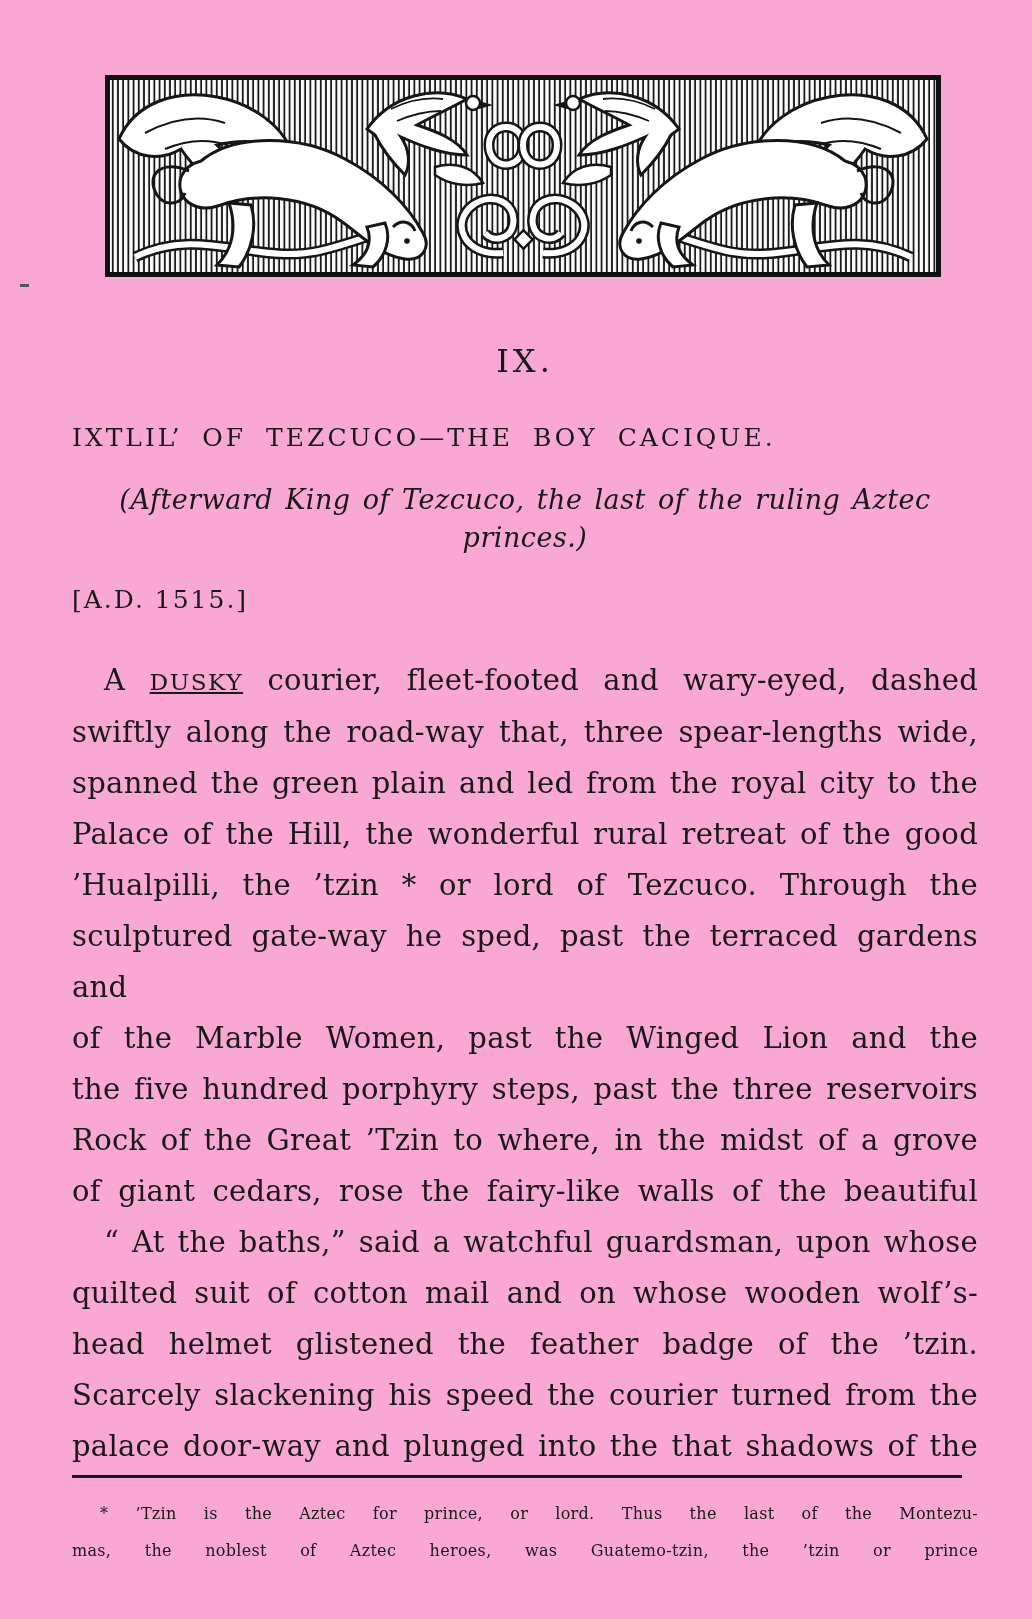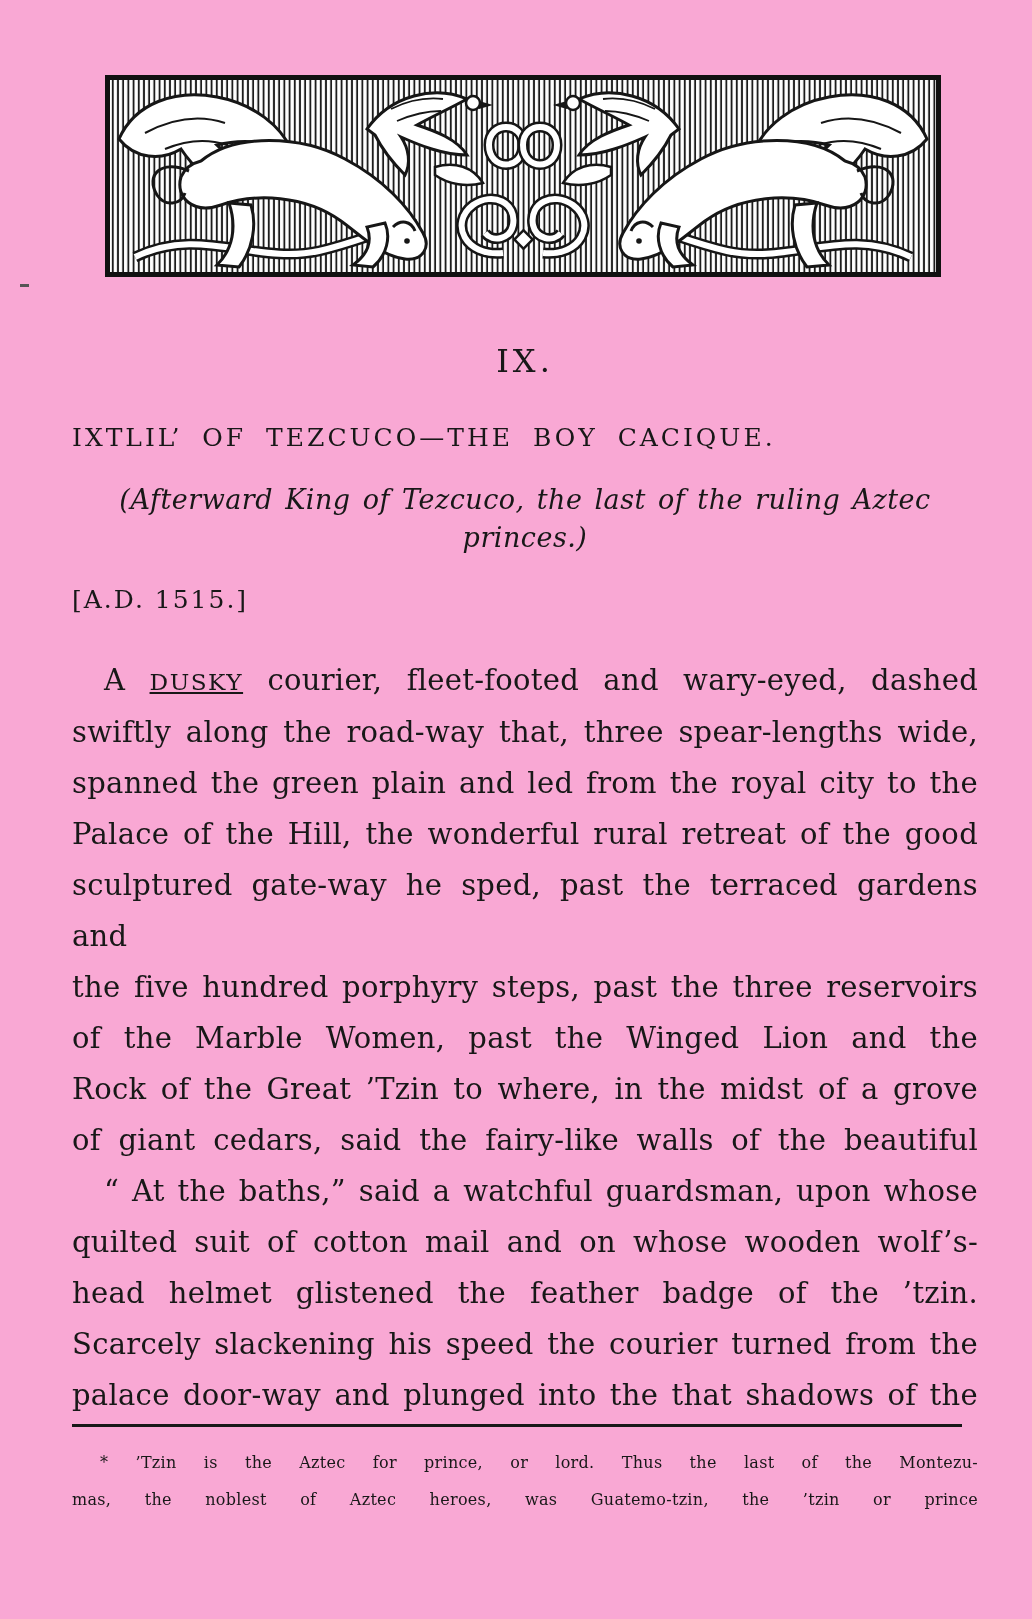--- a/index.html
+++ b/index.html
@@ -138,25 +138,26 @@
     <div class="title">IXTLIL’ OF TEZCUCO—THE BOY CACIQUE.</div>
     <div class="subtitle">(Afterward King of Tezcuco, the last of the ruling Aztec princes.)</div>
     <div class="dateline">[A.D. 1515.]</div>
 
     <div class="bodytext">
       <div class="para">
           <div class="line indent"><span>A </span><span class="smallcaps">DUSKY</span><span> courier, fleet-footed and wary-eyed, dashed</span></div>
           <div class="line">swiftly along the road-way that, three spear-lengths wide,</div>
           <div class="line">spanned the green plain and led from the royal city to the</div>
           <div class="line">Palace of the Hill, the wonderful rural retreat of the good</div>
+          <div class="line">’Hualpilli, the ’tzin * or lord of Tezcuco.  Through the</div>
           <div class="line">sculptured gate-way he sped, past the terraced gardens and</div>
+          <div class="line">of the Marble Women, past the Winged Lion and the</div>
           <div class="line">the five hundred porphyry steps, past the three reservoirs</div>
-          <div class="line">of the Marble Women, past the Winged Lion and the</div>
           <div class="line">Rock of the Great ’Tzin to where, in the midst of a grove</div>
-          <div class="line">of giant cedars, said the fairy-like walls of the beautiful</div>
+          <div class="line">of giant cedars, rose the fairy-like walls of the beautiful</div>
         </div>
       <div class="para">
           <div class="line indent">“ At the baths,” said a watchful guardsman, upon whose</div>
           <div class="line">quilted suit of cotton mail and on whose wooden wolf’s-</div>
           <div class="line">head helmet glistened the feather badge of the ’tzin.</div>
           <div class="line">Scarcely slackening his speed the courier turned from the</div>
           <div class="line">palace door-way and plunged into the that shadows of the</div>
         </div>
     </div>
 

